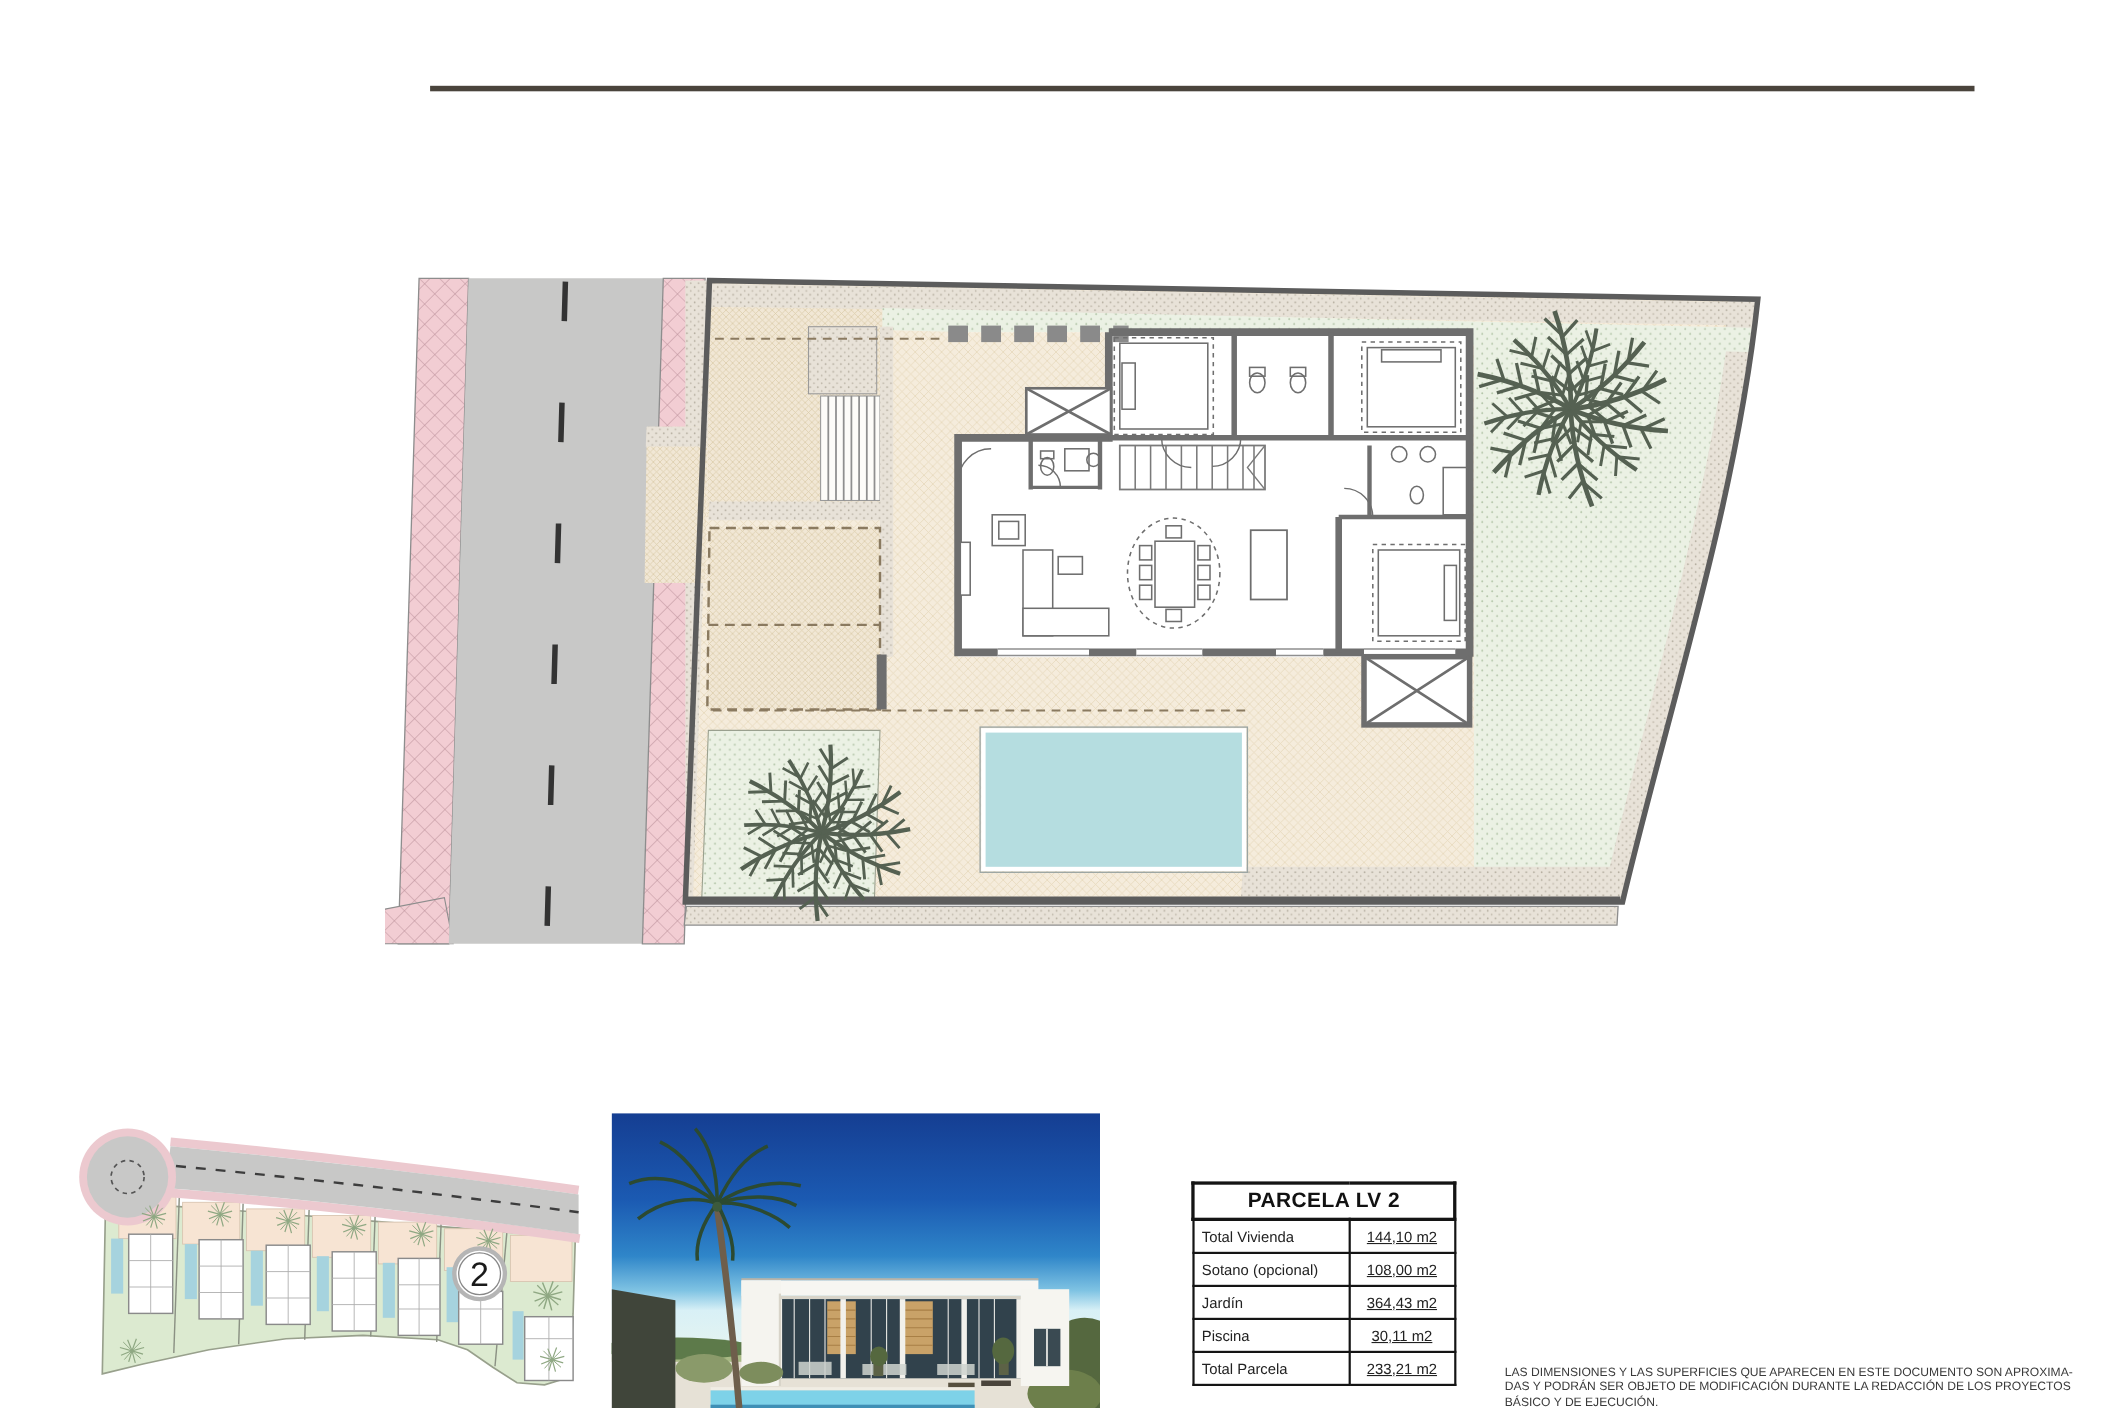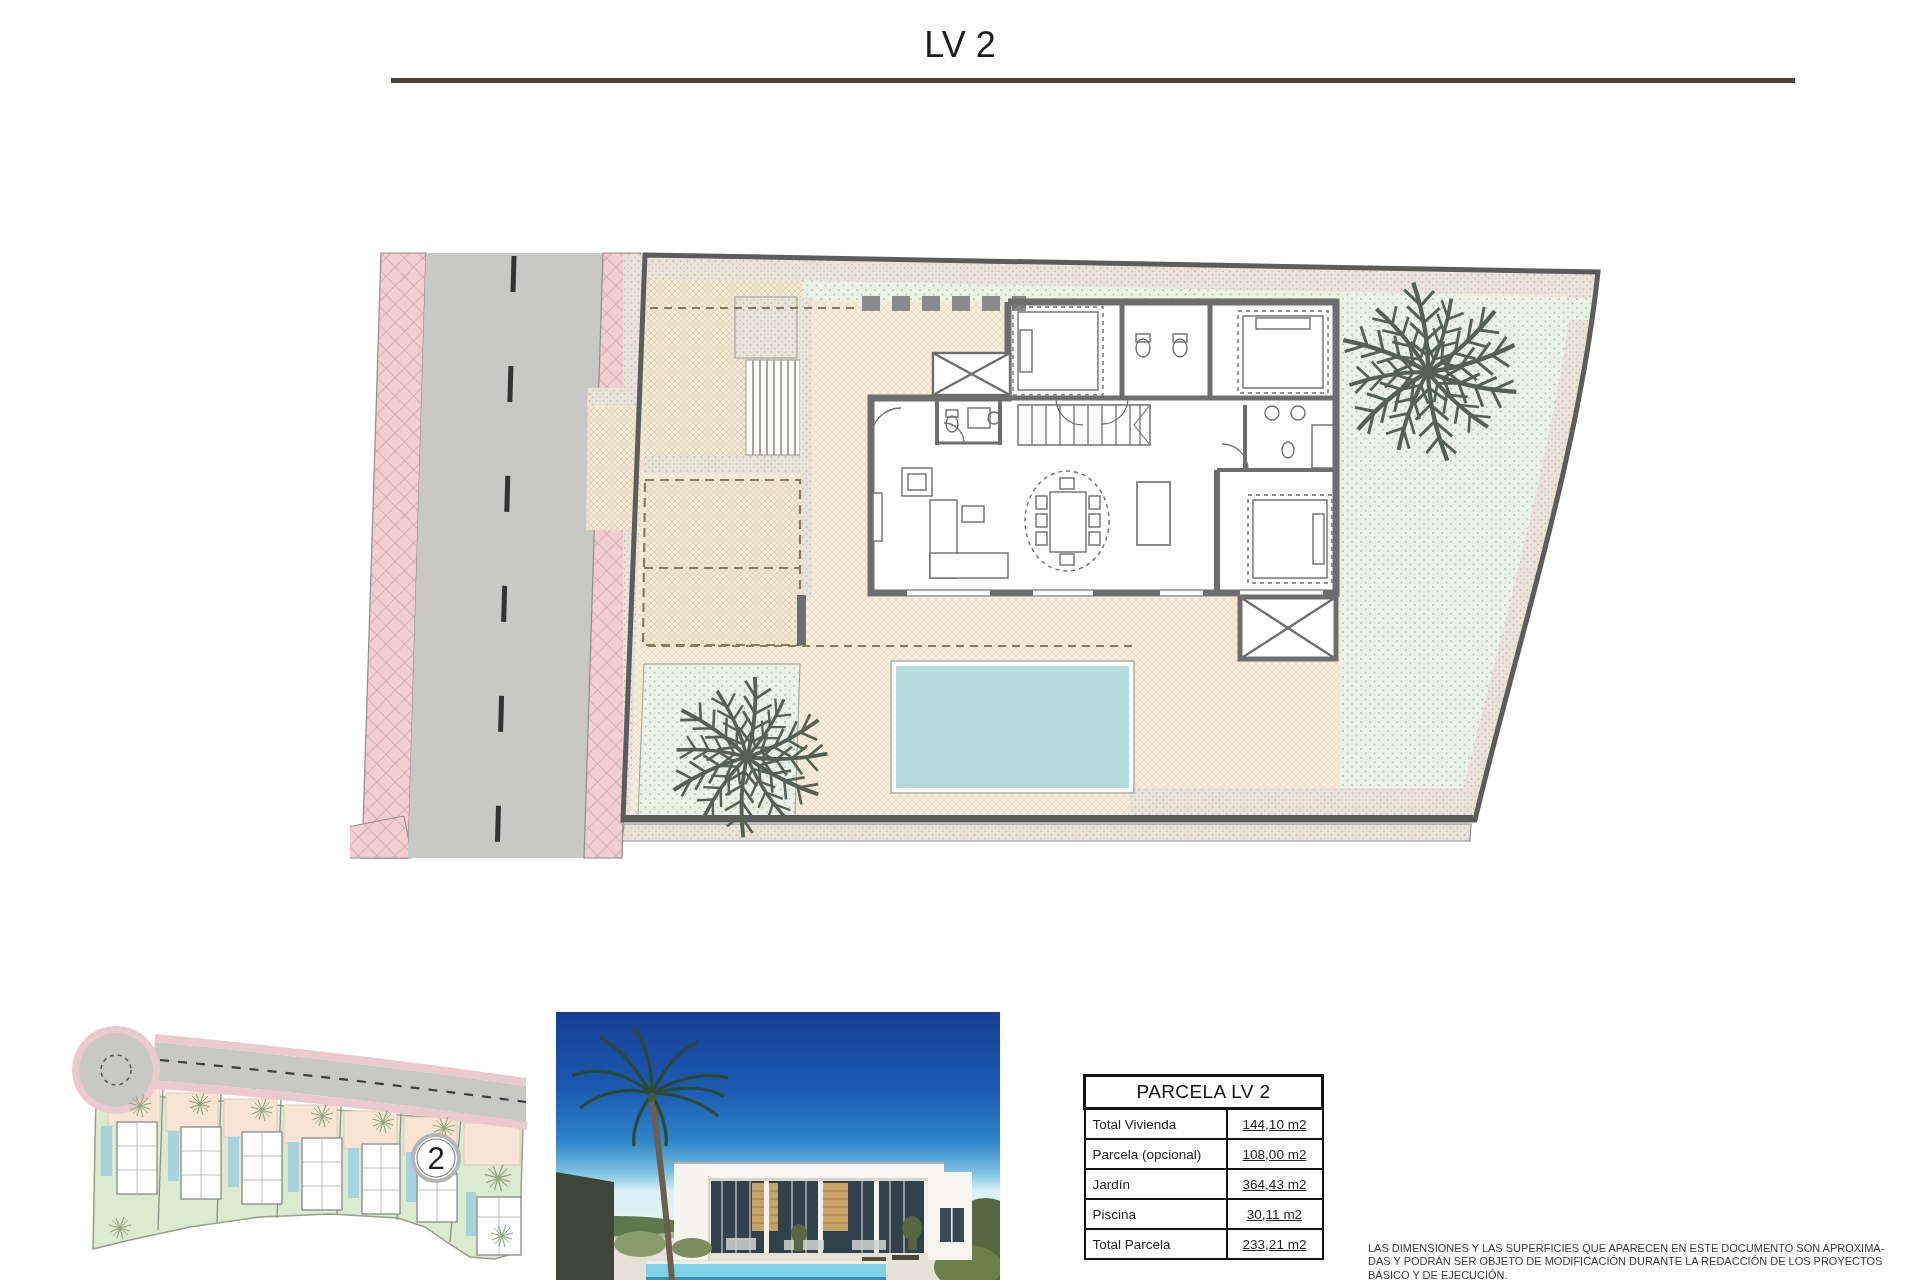--- a/index.html
+++ b/index.html
@@ -8,34 +8,33 @@
   .page{position:absolute;inset:0;background:#fff;}
   .title{position:absolute;left:0;right:0;top:24px;text-align:center;
          font-size:36px;color:#1f1c1a;letter-spacing:0px;font-weight:400;}
   .rule{position:absolute;left:391px;top:78px;width:1404px;height:5px;background:#4a443c;}
   svg{position:absolute;display:block;}
   #site-plan{left:350px;top:240px;}
   #overview-map{left:60px;top:1020px;}
   #villa-photo{left:556px;top:1012px;}
   table.parcel{position:absolute;left:1083px;top:1074px;border-collapse:collapse;
         background:#fff;table-layout:fixed;}
-  table.parcel th{border:3px solid #141414;height:30px;font-size:19px;font-weight:400;
+  table.parcel th{border:3px solid #141414;height:30px;font-size:19px;font-weight:700;
         text-align:center;letter-spacing:.4px;color:#111;padding:0 4px;}
   table.parcel td{border:2px solid #141414;height:26px;font-size:13.5px;color:#222;margin-top:16px;}
   td.lbl{width:132px;padding-left:7px;text-align:left;}
   td.val{width:92px;text-align:center;text-decoration:underline;}
   .disclaimer{position:absolute;left:1368px;top:1242px;width:520px;
         font-size:11px;line-height:13.4px;color:#3a3a3a;}
 </style>
 </head>
 <body>
 
 <div class="page">
 
-  <div class="title">LV 2</div>
   <div class="rule"></div>
 
   <svg id="site-plan" width="1270" height="630" viewBox="350 240 1270 630">
     <defs>
       <pattern id="pat-pink" width="13" height="13" patternUnits="userSpaceOnUse" patternTransform="rotate(45)">
         <rect width="13" height="13" fill="#f2cdd3"></rect>
         <path d="M0,0H13M0,0V13" stroke="#bd929c" stroke-width="1"></path>
       </pattern>
       <pattern id="pat-garden" width="9" height="9" patternUnits="userSpaceOnUse">
         <rect width="9" height="9" fill="#ebf1e4"></rect>
@@ -418,21 +417,21 @@
       <tr>
           <th colspan="2">PARCELA LV 2</th>
         </tr>
     </thead>
     <tbody>
       <tr>
         <td class="lbl">Total Vivienda</td>
         <td class="val">144,10 m2</td>
         </tr>
       <tr>
-        <td class="lbl">Parcela (opcional)</td>
+        <td class="lbl">Sotano (opcional)</td>
         <td class="val">108,00 m2</td>
         </tr>
       <tr>
         <td class="lbl">Jardín</td>
         <td class="val">364,43 m2</td>
         </tr>
       <tr>
         <td class="lbl">Piscina</td>
         <td class="val">30,11 m2</td>
         </tr>

